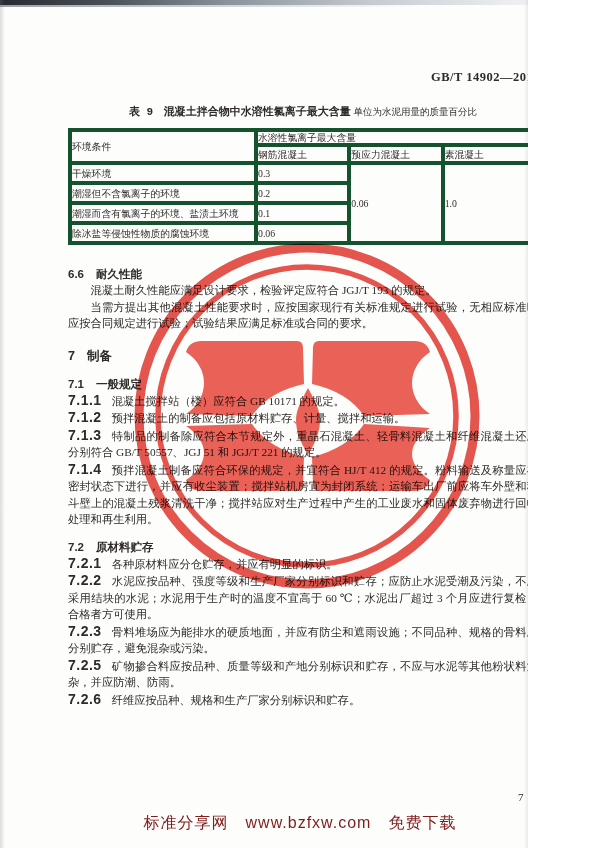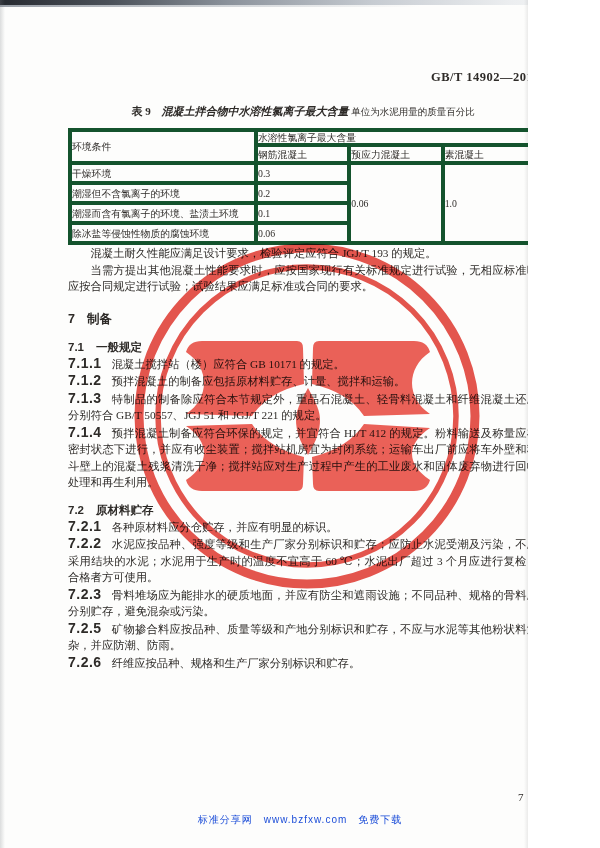--- a/index.html
+++ b/index.html
@@ -35,22 +35,22 @@
     text-align:right;font-size:12.5px;font-weight:bold;letter-spacing:0.5px;
   }
 
   .content{
     position:absolute;left:68px;top:104px;width:470px;
   }
 
   .tbl-caption{
     text-align:center;font-size:11px;white-space:nowrap;
   }
-  .tbl-caption .cap-label{font-weight:bold;font-family:Liberation Serif, serif;}
-  .tbl-caption .cap-title{font-weight:bold;font-family:"Liberation Sans","DejaVu Sans",sans-serif;margin-left:8px;font-style:italic;}
+  .tbl-caption .cap-label{font-weight:bold;font-family:Liberation Mono, monospace;}
+  .tbl-caption .cap-title{font-weight:bold;font-family:"Liberation Sans","DejaVu Sans",sans-serif;margin-left:8px;}
   .tbl-caption .cap-unit{font-size:9.5px;font-weight:normal;}
 
   table.t9{
     margin-top:9px;width:470px;border-collapse:collapse;table-layout:fixed;
     font-size:9.8px;
   }
   table.t9 td{
     border:4px solid #14532d;text-align:left;vertical-align:middle;
     padding:0;line-height:1.15;
   }
@@ -78,21 +78,21 @@
     font-family:"Liberation Sans","DejaVu Sans",sans-serif;
     font-weight:bold;font-size:14px;margin-right:10px;letter-spacing:0.5px;
   } .mt10{margin-top:10px;} .mt12{margin-top:12px;}
   .mt16{margin-top:16px;} .mt22{margin-top:22px;}
 
   .page-num{
     position:absolute;top:791px;left:518px;font-size:11px;
   }
   .watermark{
     position:absolute;top:813px;left:0;width:600px;text-align:center;
-    color:#1d4ed8;font-size:10px;letter-spacing:1px;
+    color:#7f1d1d;font-size:16px;letter-spacing:1px;
     font-family:"Liberation Sans","DejaVu Sans",sans-serif;
   }
 
   .stamp{
     position:absolute;top:0;left:0;width:600px;height:848px;
     pointer-events:none;
     mix-blend-mode:multiply;
     opacity:0.9;
   }
 </style>
@@ -141,20 +141,23 @@
         <td>潮湿而含有氯离子的环境、盐渍土环境</td>
         <td>0.1</td>
       </tr>
       <tr class="r">
         <td>除冰盐等侵蚀性物质的腐蚀环境</td>
         <td>0.06</td>
       </tr>
     </tbody>
       </table>
 
+    <p class="sec-h mt22">
+      <span class="no">6.6</span><span>耐久性能</span>
+    </p>
     <p class="body-ind mt10">混凝土耐久性能应满足设计要求，检验评定应符合 JGJ/T 193 的规定。</p>
 
     <p class="body-ind mt10">当需方提出其他混凝土性能要求时，应按国家现行有关标准规定进行试验，无相应标准时应按合同规定进行试验；试验结果应满足标准或合同的要求。</p>
 
     <p class="sec-h ch-h mt16">
       <span class="no">7</span><span>制备</span>
     </p>
 
     <p class="sec-h mt12">
       <span class="no">7.1</span><span>一般规定</span>

